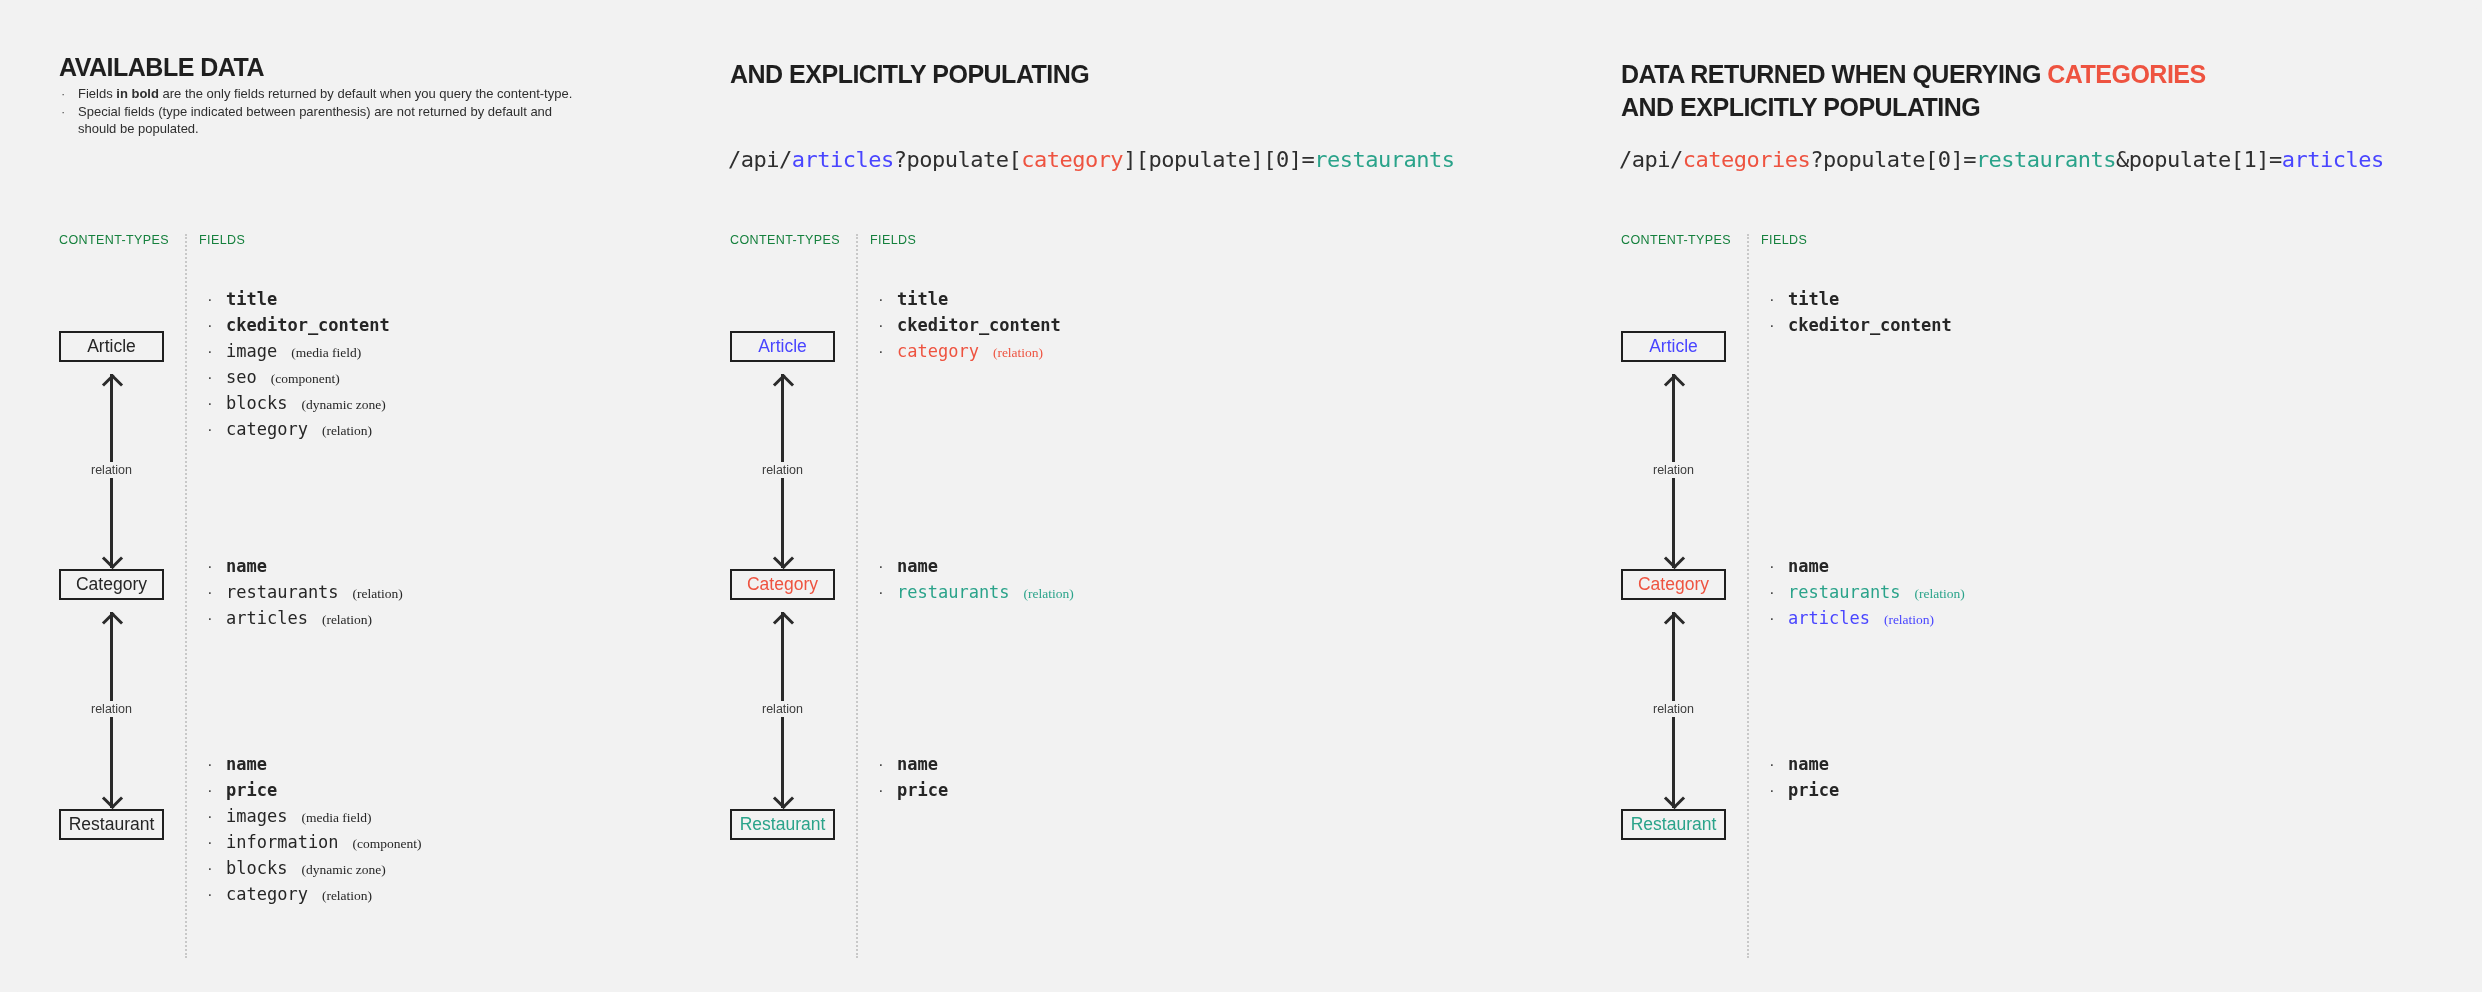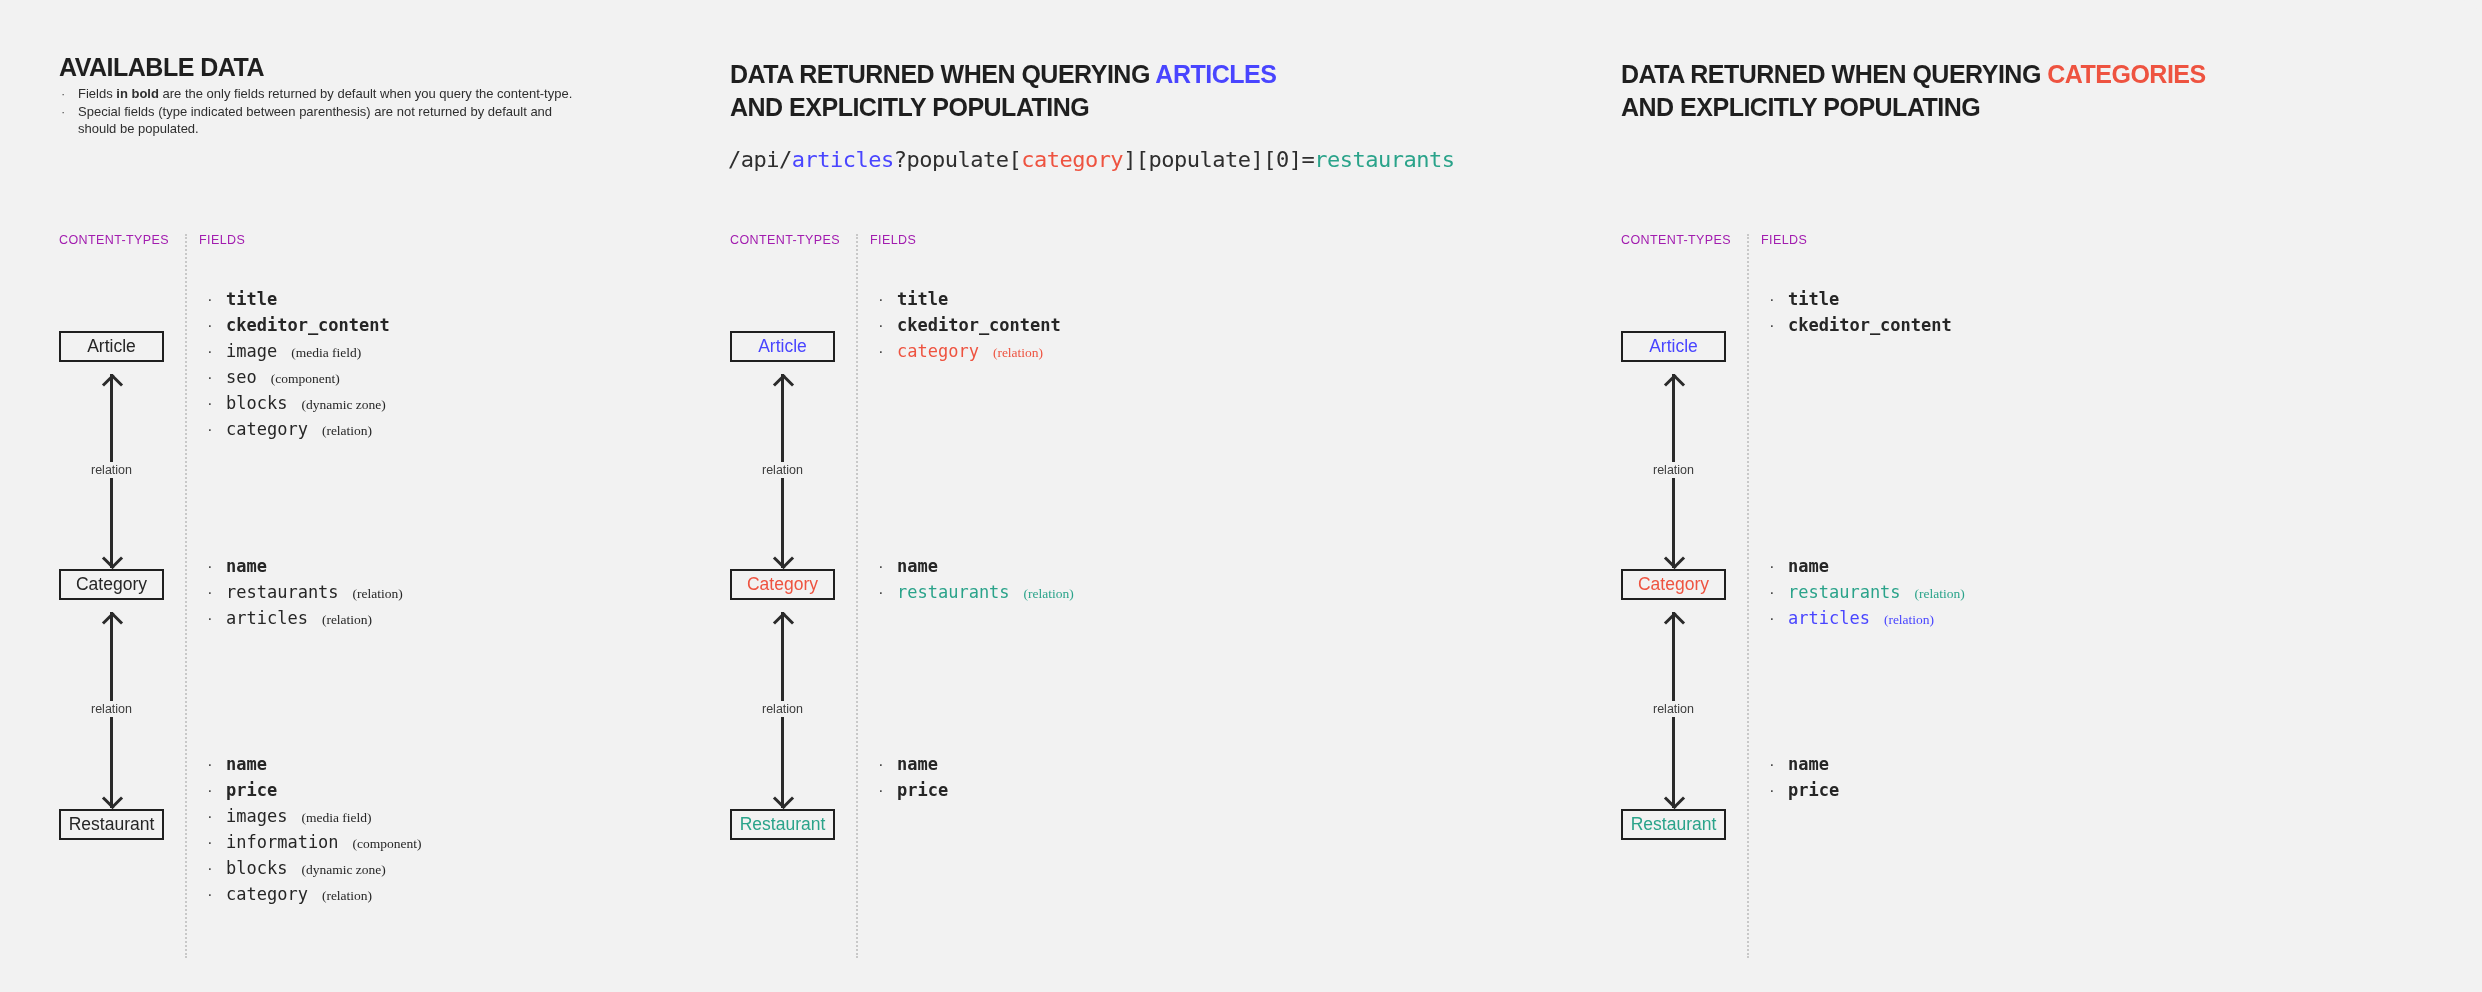--- a/index.html
+++ b/index.html
@@ -11,21 +11,21 @@
          color:#1f1f1f;letter-spacing:-0.5px;white-space:nowrap;}
   .tline{display:block;}
 
   .notes{position:absolute;left:4px;top:85px;width:520px;font-size:13px;line-height:17.5px;color:#2e2e2e;}
   .note{display:flex;}
   .ndot{width:17px;flex:none;color:#555;}
 
   .code{position:absolute;left:0;top:147px;font-family:"DejaVu Sans Mono",monospace;
         font-size:22px;color:#2e2e2e;letter-spacing:-0.5px;white-space:nowrap;}
 
-  .collabel{position:absolute;top:233px;font-size:12.5px;letter-spacing:0.4px;color:#a21caf;white-space:nowrap;}
+  .collabel{position:absolute;top:233px;font-size:12.5px;letter-spacing:0.4px;color:#15803d;white-space:nowrap;}
   .ct-label{left:2px;}
   .f-label{left:142px;}
   .dotline{position:absolute;left:128px;top:234px;height:724px;width:0;border-left:2px dotted #c8c8c8;}
 
   .ctbox{position:absolute;left:2px;width:105px;height:31px;box-sizing:border-box;
          border:2.5px solid #1f1f1f;display:flex;align-items:center;justify-content:center;
          font-size:17.5px;color:#262626;background:#f2f2f2;white-space:nowrap;}
 
   .aline{position:absolute;left:53px;width:3px;background:#2a2a2a;}
   .chev{position:absolute;left:47.5px;width:15px;height:15px;box-sizing:border-box;
@@ -114,21 +114,20 @@
       <div class="fitem b"><span class="dot">·</span><span class="fname">price</span><span class="fann"></span></div>
       <div class="fitem"><span class="dot">·</span><span class="fname">images</span><span class="fann">(media field)</span></div>
       <div class="fitem"><span class="dot">·</span><span class="fname">information</span><span class="fann">(component)</span></div>
       <div class="fitem"><span class="dot">·</span><span class="fname">blocks</span><span class="fann">(dynamic zone)</span></div>
       <div class="fitem"><span class="dot">·</span><span class="fname">category</span><span class="fann">(relation)</span></div>
     </div>
   </section>
 
   <section class="panel" style="left:728px">
     <h1 class="title" style="top:41px">
-      <span class="tline"><span>DATA RETURNED WHEN QUERYING </span><span class="c-blue">ARTICLES</span></span>
       <span class="tline"><span>AND EXPLICITLY POPULATING</span></span>
     </h1>
 
     <div class="code"><span>/api/</span><span class="c-blue">articles</span><span>?populate[</span><span class="c-red">category</span><span>][populate][0]=</span><span class="c-teal">restaurants</span></div>
 
     <div class="collabel ct-label">CONTENT-TYPES</div>
     <div class="dotline"></div>
     <div class="collabel f-label">FIELDS</div>
 
     <div class="ctbox" style="top:331px">
@@ -167,20 +166,21 @@
       <div class="fitem b"><span class="dot">·</span><span class="fname">price</span><span class="fann"></span></div>
     </div>
   </section>
 
   <section class="panel" style="left:1619px">
     <h1 class="title" style="top:41px">
       <span class="tline"><span>DATA RETURNED WHEN QUERYING </span><span class="c-red">CATEGORIES</span></span>
       <span class="tline"><span>AND EXPLICITLY POPULATING</span></span>
     </h1>
 
+    <div class="code"><span>/api/</span><span class="c-red">categories</span><span>?populate[0]=</span><span class="c-teal">restaurants</span><span>&amp;populate[1]=</span><span class="c-blue">articles</span></div>
 
     <div class="collabel ct-label">CONTENT-TYPES</div>
     <div class="dotline"></div>
     <div class="collabel f-label">FIELDS</div>
 
     <div class="ctbox" style="top:331px">
       <span class="c-blue">Article</span>
     </div>
     <div class="ctbox" style="top:569px">
       <span class="c-red">Category</span>

